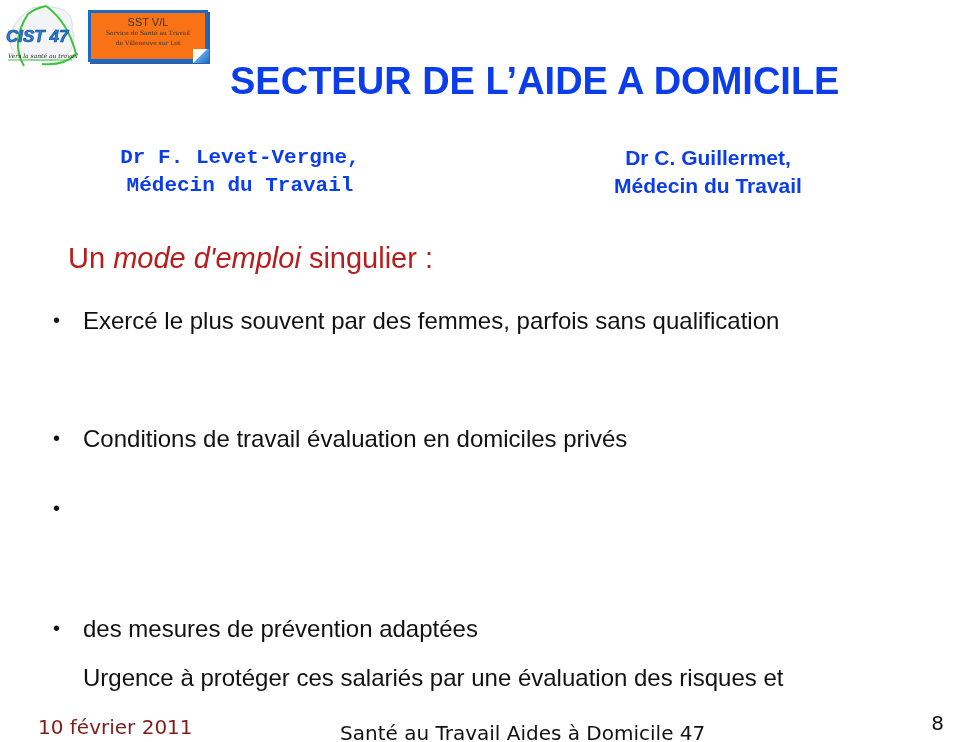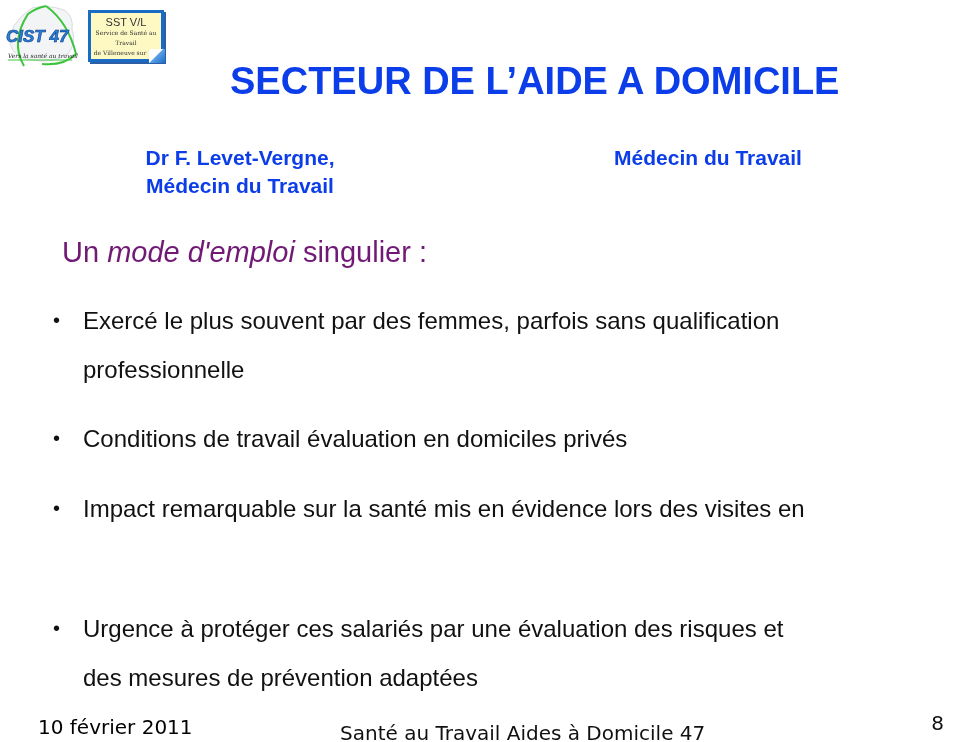--- a/index.html
+++ b/index.html
@@ -5,56 +5,56 @@
   html, body { margin: 0; padding: 0; }
   body {
     width: 960px; height: 742px; position: relative; overflow: hidden;
     background: #ffffff;
     font-family: "Liberation Sans", sans-serif;
   }
   .logo-cist {
     position: absolute; left: 2px; top: 2px; width: 82px; height: 70px; text-align: center;
   }
   .logo-sst {
-    position: absolute; left: 88px; top: 10px; width: 76px; height: 52px;
-    border: 3px solid #1a6bc4; background: #fef9c3; box-sizing: border-box;
+    position: absolute; left: 88px; top: 10px; width: 120px; height: 52px;
+    border: 3px solid #1a6bc4; background: #f97316; box-sizing: border-box;
     box-shadow: 2px 2px 0 #2d5fa8;
     font-family: "DejaVu Serif", serif; color: #333; text-align: center;
   }
   .logo-sst .sst-title { font-family: "Liberation Sans", sans-serif; font-size: 11px; margin-top: 3px; }
   .logo-sst .sst-line { font-size: 6px; line-height: 10px; }
   .curl {
     position: absolute; right: -4px; bottom: -4px; width: 16px; height: 14px;
     background: linear-gradient(135deg, #fff 45%, #5aa0e6 50%, #1a6bc4 100%);
   }
   .title {
     position: absolute; left: 222px; top: 52px; margin: 8px;
     font-size: 38px; font-weight: bold; color: #0b3de8; letter-spacing: 0px;
   }
   .author {
     position: absolute; top: 144px; width: 320px; text-align: center;
     font-size: 21px; font-weight: bold; color: #0b3de8; line-height: 28px;
   }
-  .author.a1 { left: 80px; }
+  .author.a1 { left: 80px; font-family: Liberation Mono, monospace; }
   .author.a2 { left: 548px; }
   .subtitle {
-    position: absolute; left: 54px; top: 228px; margin: 8px;
-    font-size: 29px; color: #701a75; font-weight: normal;
+    position: absolute; left: 54px; top: 228px; margin: 14px;
+    font-size: 29px; color: #b91c1c; font-weight: normal;
   }
   .bullets { position: absolute; left: 0; top: 0; }
   .bullet {
     position: absolute; left: 83px; width: 860px;
     font-size: 24px; color: #111; line-height: 49px;
   }
   .bullet .dot {
     position: absolute; left: -30px; top: 0; font-size: 20px;
   }
   .footer-date {
     position: absolute; left: 38px; top: 715px; font-size: 20px;
-    font-family: "DejaVu Sans", sans-serif; color: #000000;
+    font-family: "DejaVu Sans", sans-serif; color: #7f1d1d;
   }
   .footer-center {
     position: absolute; left: 340px; top: 721px; font-size: 20px;
     font-family: "DejaVu Sans", sans-serif; color: #111;
   }
   .footer-page {
     position: absolute; right: 16px; top: 711px; font-size: 20px;
     font-family: "DejaVu Sans", sans-serif; color: #111;
   }
 </style>
@@ -79,41 +79,40 @@
   <div class="curl"></div>
 </div>
 
 <h1 class="title">SECTEUR DE L’AIDE A DOMICILE</h1>
 
 <div class="author a1">
   <div>Dr F. Levet-Vergne,</div>
   <div>Médecin du Travail</div>
 </div>
 <div class="author a2">
+  <div>Dr C. Guillermet,</div>
   <div>Médecin du Travail</div>
 </div>
 
 <h2 class="subtitle"><span>Un </span><em>mode d'emploi</em><span> singulier :</span></h2>
 
 <div class="bullets">
   <div class="bullet" style="top:296px;">
     <span class="dot">•</span>
     <div>Exercé le plus souvent par des femmes, parfois sans qualification</div>
-    <div>professionnelle</div>
   </div>
   <div class="bullet" style="top:414px;">
     <span class="dot">•</span>
     <div>Conditions de travail évaluation en domiciles privés</div>
   </div>
   <div class="bullet" style="top:484px;">
     <span class="dot">•</span>
-    <div>Impact remarquable sur la santé mis en évidence lors des visites en</div>
   </div>
   <div class="bullet" style="top:604px;">
     <span class="dot">•</span>
+    <div>des mesures de prévention adaptées</div>
     <div>Urgence à protéger ces salariés par une évaluation des risques et</div>
-    <div>des mesures de prévention adaptées</div>
   </div>
 </div>
 
 <div class="footer-date">10 février 2011</div>
 <div class="footer-center">Santé au Travail Aides à Domicile 47</div>
 <div class="footer-page">8</div>
 
 </body></html>

